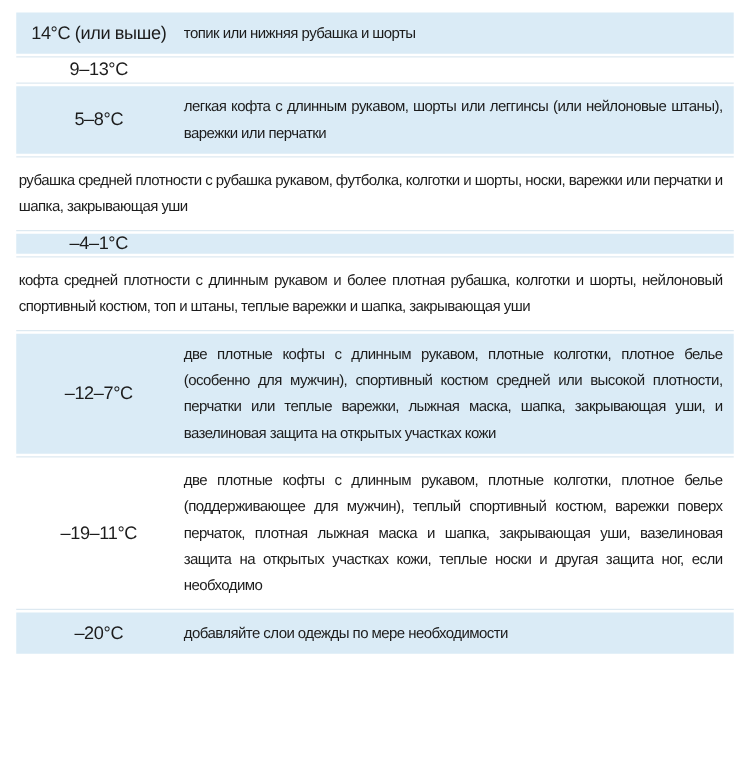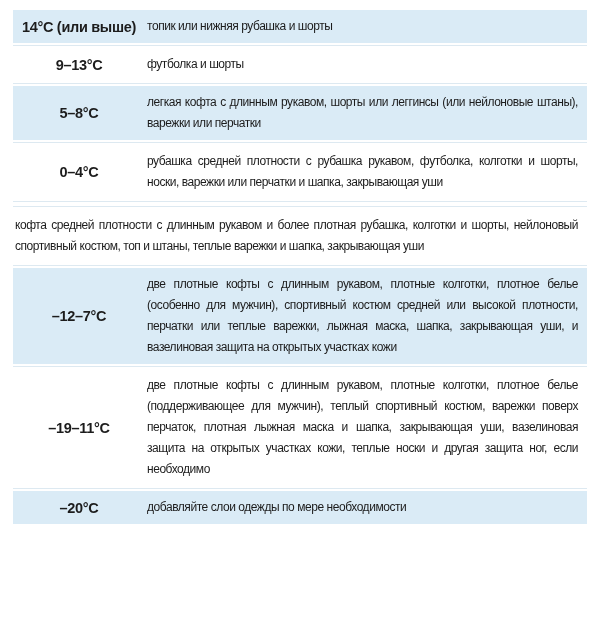--- a/index.html
+++ b/index.html
@@ -36,21 +36,21 @@
     position:absolute;
     left:0; right:0; top:2px;
     height:1px;
     background:var(--sep);
   }
   .temp-cell{
     flex:0 0 132px;
     display:flex;
     align-items:center;
     justify-content:center;
-    font-weight:bold;
+    font-weight:normal;
     font-size:14.5px;
     letter-spacing:-0.3px;
     text-align:center;
     padding:0 4px;
   }
   .desc-cell{
     flex:1;
     font-size:12px;
     line-height:21px;
     letter-spacing:-0.45px;
@@ -64,37 +64,36 @@
 <div class="table">
 
   <div class="row alt">
     <div class="temp-cell">14°C (или выше)</div>
     <div class="desc-cell">топик или нижняя рубашка и шорты</div>
   </div>
   <div class="sep"></div>
 
   <div class="row">
     <div class="temp-cell">9–13°C</div>
-    <div class="desc-cell">футболка и шорты</div>
   </div>
   <div class="sep"></div>
 
   <div class="row alt">
     <div class="temp-cell">5–8°C</div>
     <div class="desc-cell">легкая кофта с длинным рукавом, шорты или леггинсы (или нейло­новые штаны), варежки или перчатки</div>
   </div>
   <div class="sep"></div>
 
   <div class="row">
-    <div class="temp-cell">0–4°C</div>
     <div class="desc-cell">рубашка средней плотности с рубашка рукавом, футболка, колготки и шорты, носки, варежки или перчатки и шапка, закрывающая уши</div>
   </div>
   <div class="sep"></div>
 
   <div class="row alt">
+    <div class="temp-cell">–4–1°C</div>
   </div>
   <div class="sep"></div>
 
   <div class="row">
     <div class="desc-cell">кофта средней плотности с длинным рукавом и более плотная рубашка, колготки и шорты, нейлоновый спортивный костюм, топ и штаны, теплые варежки и шапка, закрывающая уши</div>
   </div>
   <div class="sep"></div>
 
   <div class="row alt">
     <div class="temp-cell">–12–7°C</div>

